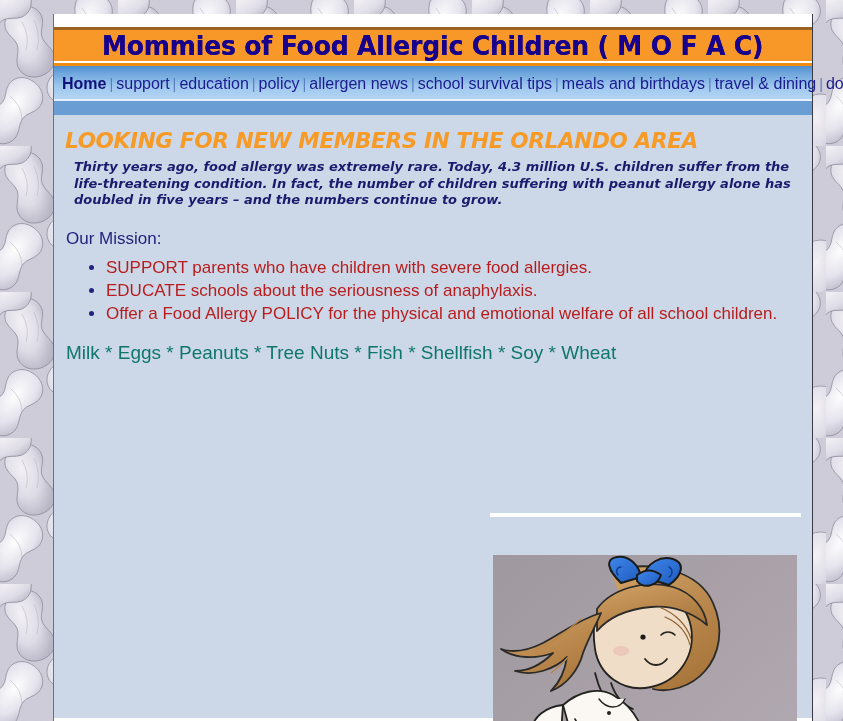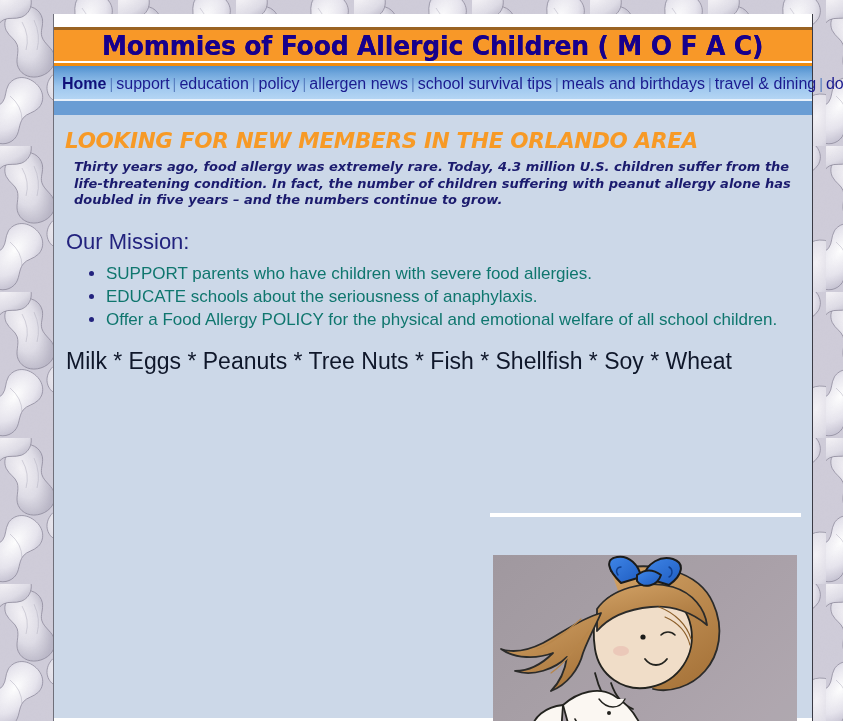--- a/index.html
+++ b/index.html
@@ -114,41 +114,41 @@
     font-weight: bold;
     font-style: italic;
     font-size: 13px;
     line-height: 16.5px;
     color: #1b1b6e;
     margin: 0 0 0 12px;
     width: 720px;
   }
 
   #mission-label {
-    font-size: 22px;
+    font-size: 17px;
     color: #23237e;
     margin: 20px 0 8px 4px;
   }
 
   #mission-list {
     margin: 0 0 0 4px;
     padding-left: 40px;
     list-style: disc;
   }
   #mission-list li {
     font-size: 17px;
     line-height: 22px;
+    color: #b91c1c;
+    margin-bottom: 1px;
+  }
+  #mission-list li::marker { color: #23237e; }
+
+  #allergen-line {
+    font-size: 19px;
     color: #0f766e;
-    margin-bottom: 1px;
-  }
-  #mission-list li::marker { color: #23237e; }
-
-  #allergen-line {
-    font-size: 23px;
-    color: #0f172a;
     margin: 17px 0 0 4px;
   }
 
   
   #right-rule {
     position: absolute;
     left: 436px; top: 398px;
     width: 311px; height: 4px;
     background: #ffffff;
   }

